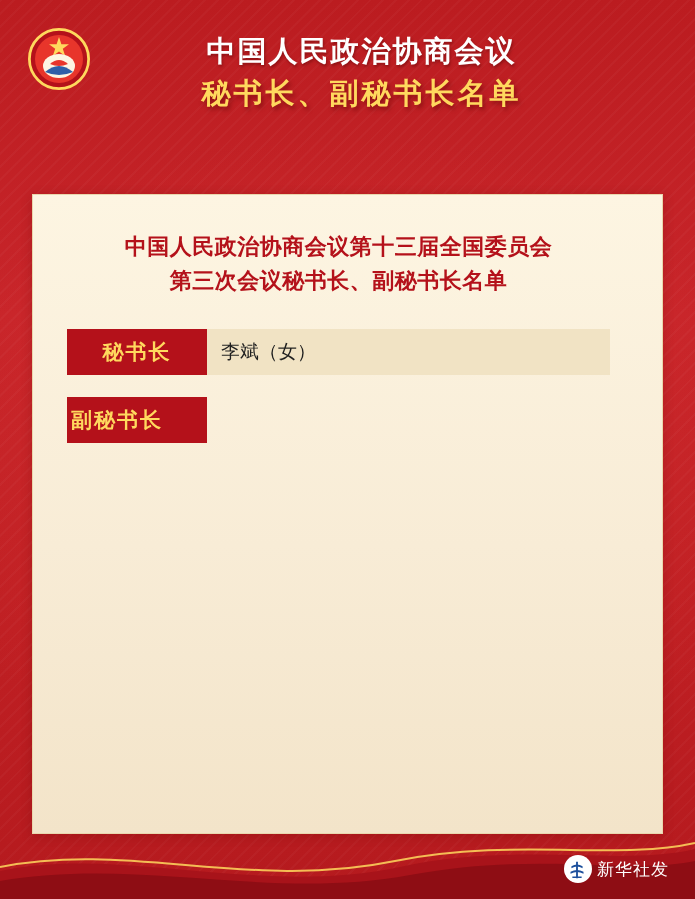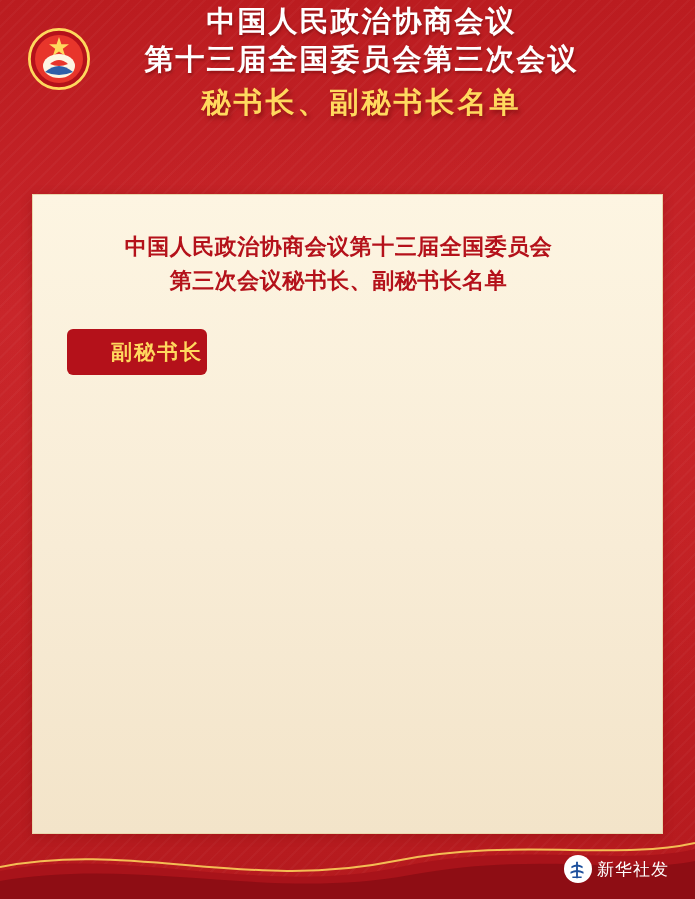--- a/index.html
+++ b/index.html
@@ -36,21 +36,21 @@
     height: 700px;
     transform: translateX(-50%);
     background: radial-gradient(ellipse at center, rgba(255,120,90,0.20) 0%, rgba(255,80,60,0.06) 45%, rgba(0,0,0,0) 70%);
     pointer-events: none;
   }
 
   
   .header {
     position: relative;
     height: 188px;
-    padding: 2px 0 0 0;
+    padding: 32px 0 0 0;
     box-sizing: border-box;
   }
   .emblem {
     position: absolute;
     left: 28px;
     top: 28px;
     width: 62px;
     height: 62px;
   }
   .emblem svg { display: block; }
@@ -145,23 +145,22 @@
   .row-label-block {
     flex: 0 0 140px;
   }
   .row-label-block .lbl-chip {
     background: #b4111a;
     color: #ffd95e;
     font-family: "DejaVu Serif", "Liberation Serif", serif;
     font-weight: bold;
     font-size: 21px;
     letter-spacing: 2px;
-    text-align: right;
+    text-align: left;
     padding: 9px 4px;
-    border-radius: 6px;
   }
   .names-box {
     flex: 1 1 auto;
     background: #f1e3c4;
     padding: 10px 0 14px 14px;
     box-sizing: border-box;
   }
   .name-line {
     color: #1f1f1f;
     font-family: "DejaVu Sans", "Liberation Sans", sans-serif;
@@ -223,33 +222,36 @@
         <circle cx="31" cy="31" r="24" fill="#e8352b"></circle>
         <path d="M31 9 L33.4 16.2 L41 16.2 L34.8 20.7 L37.2 27.9 L31 23.4 L24.8 27.9 L27.2 20.7 L21 16.2 L28.6 16.2 Z" fill="#ffd95e"></path>
         <ellipse cx="31" cy="38" rx="16" ry="12" fill="#fdf5e2"></ellipse>
         <path d="M17 44 q14 -12 28 0 q-14 6 -28 0 z" fill="#2f5fa8"></path>
         <path d="M22 36 q9 -8 18 0 q-9 4 -18 0 z" fill="#e8352b"></path>
         <circle cx="31" cy="31" r="29" fill="none" stroke="#ffd95e" stroke-width="1.5"></circle>
       </svg>
     </div>
     <div class="header-titles">
       <div class="title-line1">中国人民政治协商会议</div>
-      <div class="title-line2">第十三届全国委员会第三次会议</div>
       <div class="title-line3">秘书长、副秘书长名单</div>
     </div>
   </div>
 
   <div class="card">
     <div class="doc-title">
       <div>中国人民政治协商会议第十三届全国委员会</div>
       <div>第三次会议秘书长、副秘书长名单</div>
     </div>
 
     <div class="rows">
 
+      <div class="row">
+        <div class="row-label">秘书长</div>
+        <div class="row-value">李斌（女）</div>
+      </div>
 
       <div class="row">
         <div class="row-label-block">
           <div class="lbl-chip">副秘书长</div>
         </div>
       </div>
 
     </div>
   </div>
 

